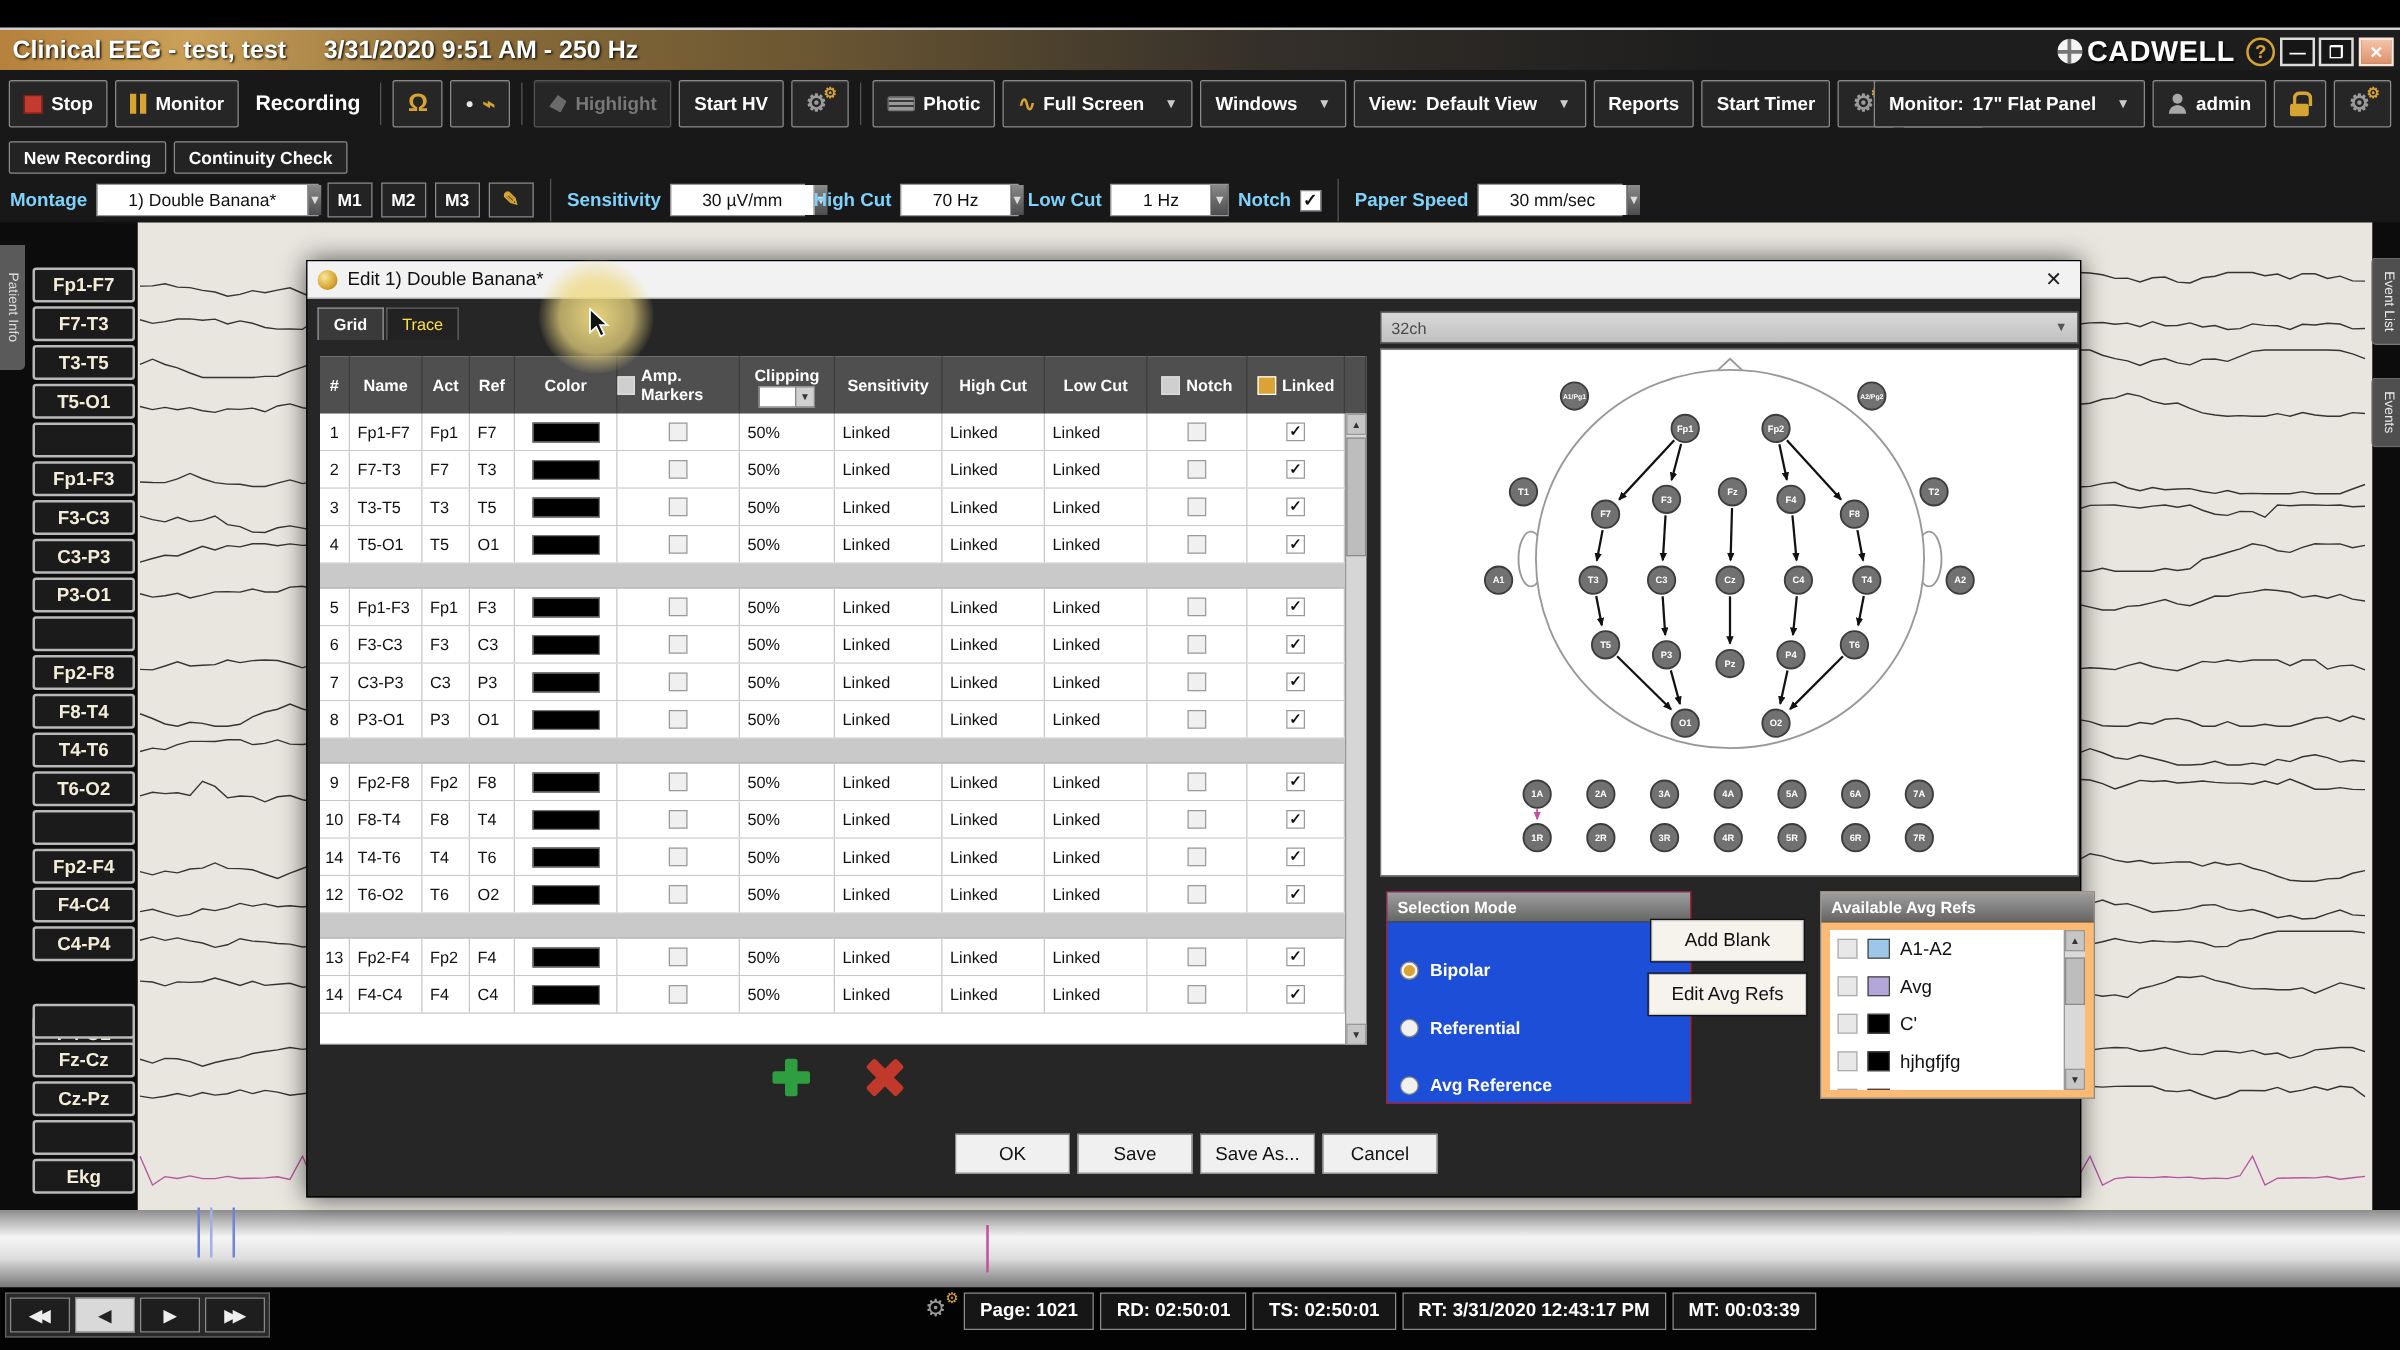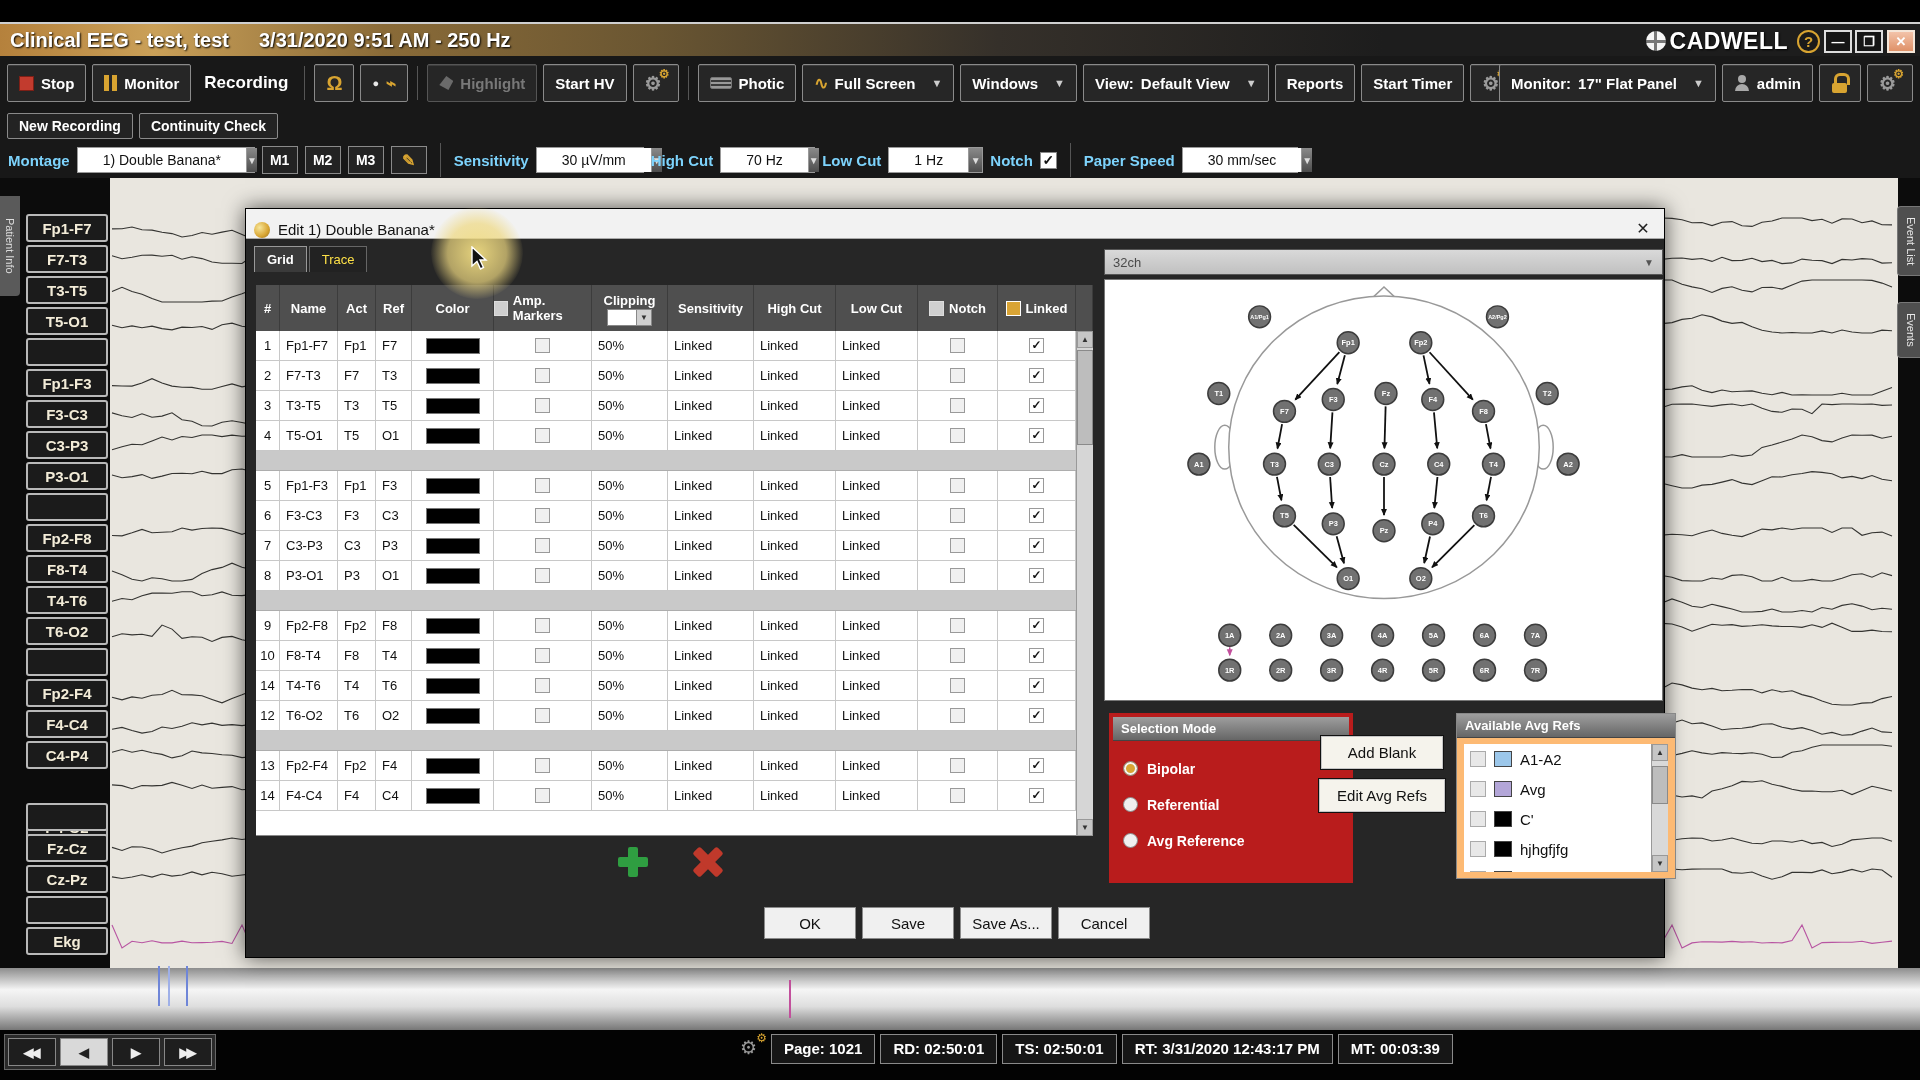--- a/index.html
+++ b/index.html
@@ -86,21 +86,21 @@
 .pb{width:48px;height:28px;display:flex;align-items:center;justify-content:center;background:#1e1e1e;border:1px solid #888;
  color:#eee;font-size:13px;font-weight:700;letter-spacing:-3px;padding-right:3px}
 .pb.lit{background:#d9d9d9;color:#222}
 .statusbar{position:absolute;left:740px;top:4px;display:flex;align-items:center;gap:5px}
 .sgearwrap{position:relative;width:24px;height:26px;margin-right:2px}
 .sseg{height:30px;line-height:28px;padding:0 12px;background:#161616;border:1px solid #8a8a8a;color:#fff;font-size:15px;font-weight:700;white-space:nowrap}
 
 
 .dialog{position:absolute;left:245px;top:208px;width:1420px;height:750px;background:#262626;border:1px solid #000;
  box-shadow:0 0 20px rgba(0,0,0,.65);z-index:10}
-.dlg-title{height:30px;background:#f2f2f2;display:flex;align-items:flex-end;padding:0 8px;gap:8px;border-bottom:1px solid #aaa}
+.dlg-title{height:30px;background:#f2f2f2;display:flex;align-items:center;padding:0 8px;gap:8px;border-bottom:1px solid #aaa}
 .dlg-icon{width:16px;height:16px;border-radius:50%;background:radial-gradient(circle at 35% 35%,#f7e69a,#d8a431 60%,#8a6a1a)}
 .dlg-title-text{font-size:15px;color:#111}
 .dlg-close{margin-left:auto;font-size:16px;color:#222;width:26px;text-align:center}
 .dlg-tabs{position:absolute;left:8px;top:37px;display:flex;gap:2px}
 .dtab{padding:5px 12px;font-size:13px;color:#fff;border:1px solid #999;border-bottom:none;background:#2c2c2c}
 .dtab.active{background:#3a3a3a;font-weight:700}
 .dtab.inactive{background:#222;color:#fde047;border-color:#666}
 
 .gridtable{position:absolute;left:10px;top:76px;width:837px;background:#fff}
 .thead{display:flex;height:46px;background:#4f4f4f;color:#fff;font-size:13px;font-weight:700}
@@ -135,23 +135,23 @@
 .x-icon::before{transform:rotate(45deg)}.x-icon::after{transform:rotate(-45deg)}
 .fbtn{position:absolute;top:698px;width:92px;height:32px;background:#f0f0f0;border:1px solid #8a8a8a;color:#111;font-size:15px;
  display:flex;align-items:center;justify-content:center}
 .fb-ok{left:518px}.fb-save{left:616px}.fb-saveas{left:714px}.fb-cancel{left:812px}
 
 
 .rp-select{position:absolute;left:858px;top:40px;width:559px;height:26px;background:linear-gradient(#d9d9d9,#c0c0c0);
  border:1px solid #555;color:#4a4a4a;font-size:13px;display:flex;align-items:center;padding:0 8px}
 .rp-caret{margin-left:auto;font-size:10px;color:#555}
 .head-panel{position:absolute;left:858px;top:70px;width:559px;height:422px;background:#fff;border:1px solid #777}
-.sel-panel{position:absolute;left:863px;top:504px;width:244px;height:170px;background:#b91c1c;border:4px solid #b91c1c}
+.sel-panel{position:absolute;left:863px;top:504px;width:244px;height:170px;background:#1d4ed8;border:1px solid #b91c1c}
 .panel-hd{height:24px;background:linear-gradient(#9e9e9e,#666);color:#fff;font-size:13px;font-weight:700;display:flex;align-items:center;padding:0 8px;border-bottom:1px solid #444}
-.radio-row{display:flex;align-items:flex-start;gap:9px;margin:20px 10px}
+.radio-row{display:flex;align-items:center;gap:9px;margin:30px 10px}
 .radio{width:15px;height:15px;border-radius:50%;background:#f0f0f0;border:1px solid #888}
 .radio.sel{background:#d9a435;box-shadow:inset 0 0 0 2px #f4f4f4}
 .radio-label{color:#fff;font-size:14px;font-weight:700}
 .btn-light{position:absolute;background:#f5f3ec;border:1px solid #c5c5c5;outline:1px solid #111;color:#111;font-size:15px;
  display:flex;align-items:center;justify-content:center}
 .btn-addblank{left:1075px;top:527px;width:122px;height:33px}
 .btn-editavg{left:1073px;top:570px;width:126px;height:33px}
 .avg-panel{position:absolute;left:1210px;top:504px;width:220px;height:166px;background:#fdba74;border:1px solid #888}
 .avg-body{position:absolute;left:7px;top:30px;width:193px;height:128px;background:#fff;overflow:hidden}
 .avg-row{display:flex;align-items:center;gap:8px;height:30px;padding-left:6px}

